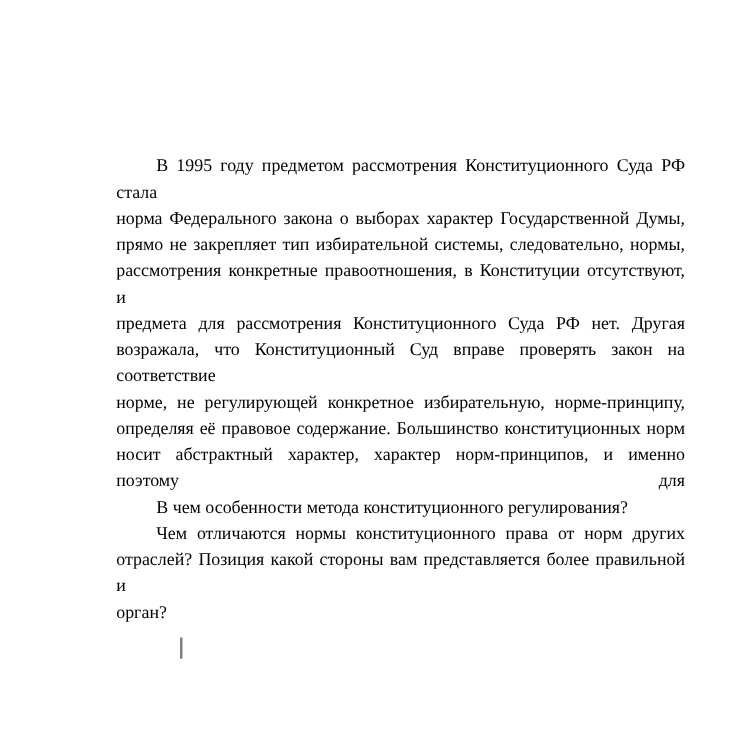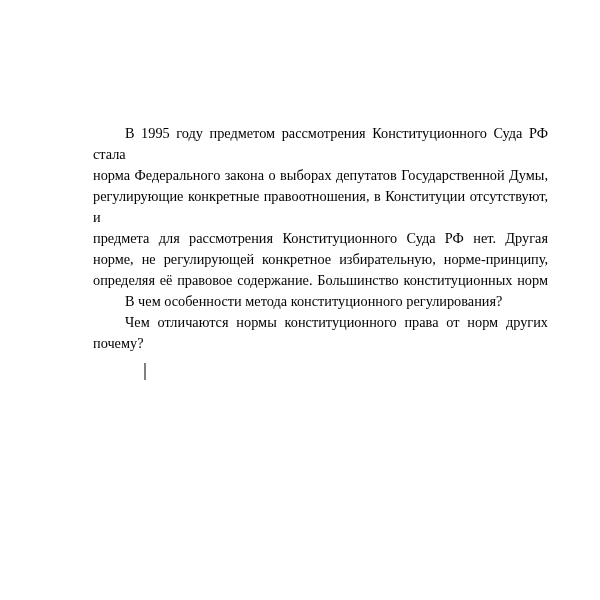--- a/index.html
+++ b/index.html
@@ -49,25 +49,29 @@
     height: 17px;
     background: #808080;
   }
 </style>
 </head>
 <body>
 
 <div class="page">
   <div class="text-block" id="text-block">
       <div class="line para-first">В 1995 году предметом рассмотрения Конституционного Суда РФ стала</div>
-      <div class="line">норма Федерального закона о выборах депутатов Государственной Думы,</div>
-      <div class="line">регулирующие конкретные правоотношения, в Конституции отсутствуют, и</div>
+      <div class="line">норма Федерального закона о выборах характер Государственной Думы,</div>
+      <div class="line">прямо не закрепляет тип избирательной системы, следовательно, нормы,</div>
+      <div class="line">рассмотрения конкретные правоотношения, в Конституции отсутствуют, и</div>
       <div class="line">предмета для рассмотрения Конституционного Суда РФ нет. Другая</div>
+      <div class="line">возражала, что Конституционный Суд вправе проверять закон на соответствие</div>
       <div class="line">норме, не регулирующей конкретное избирательную, норме-принципу,</div>
       <div class="line">определяя её правовое содержание. Большинство конституционных норм</div>
+      <div class="line">носит абстрактный характер, характер норм-принципов, и именно поэтому для</div>
       <div class="line para-first para-last">В чем особенности метода конституционного регулирования?</div>
       <div class="line para-first">Чем отличаются нормы конституционного права от норм других</div>
-      <div class="line para-last">почему?</div>
+      <div class="line">отраслей? Позиция какой стороны вам представляется более правильной и</div>
+      <div class="line para-last">орган?</div>
       <div class="caret-line">
         <span class="caret" style="background: rgb(128, 128, 128);"></span>
       </div>
     </div>
 </div>
 
 </body></html>

